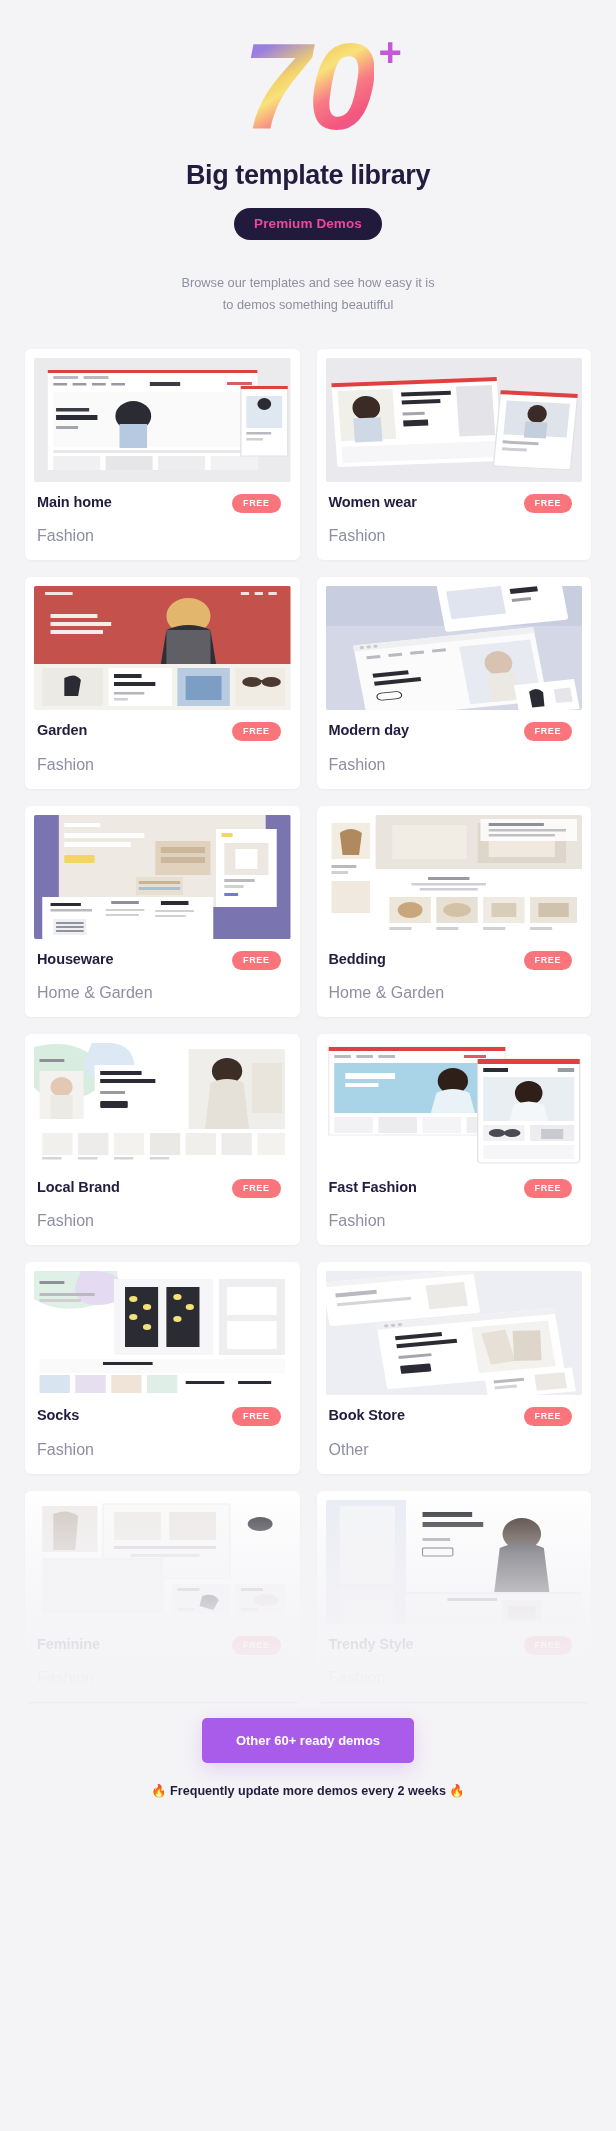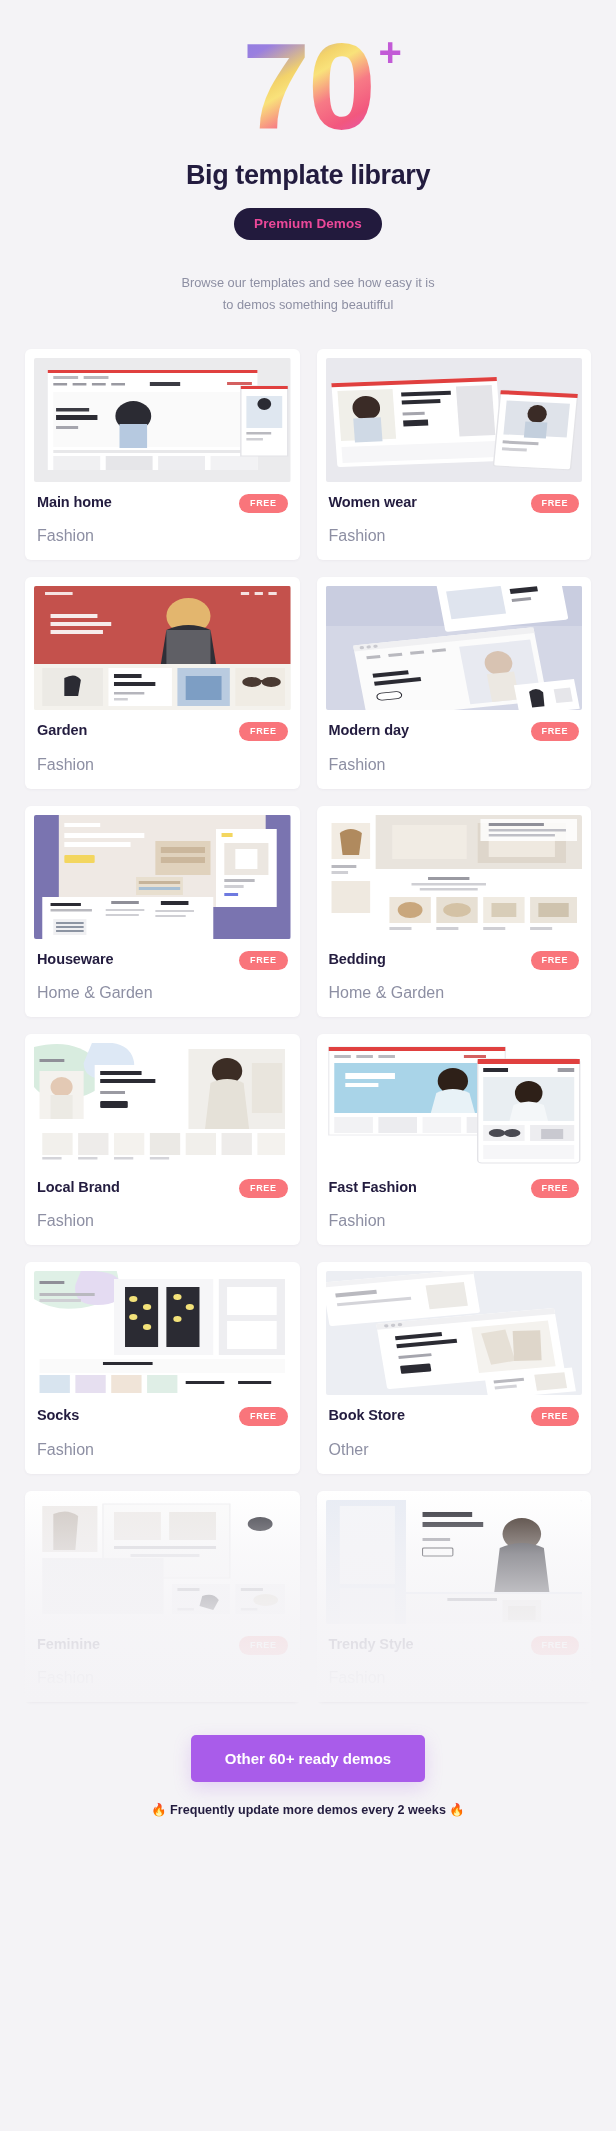--- a/index.html
+++ b/index.html
@@ -48,20 +48,21 @@
         #f3d36a 38%,
         #f9e27a 46%,
         #f77a86 62%,
         #f2577e 78%,
         #d95ad0 100%);
     -webkit-background-clip: text;
     background-clip: text;
     -webkit-text-fill-color: transparent;
     color: transparent;
     display: inline-block;
+    font-style: italic;
   }
 
   .big-plus {
     position: absolute;
     top: 6px;
     right: -28px;
     font-size: 40px;
     font-weight: 700;
     line-height: 1;
     color: #c25ad6;
@@ -140,21 +141,21 @@
 
   .card-cat {
     margin-top: 16px;
     font-size: 16px;
     color: #8d8fa3;
     font-weight: 400;
   }
 
   .free-badge {
     position: absolute;
-    right: 3px;
+    right: 10px;
     top: 12px;
     background: #f9757b;
     color: #ffffff;
     font-size: 9px;
     font-weight: 700;
     letter-spacing: 0.6px;
     padding: 5px 11px 5px 11px;
     border-radius: 12px;
     line-height: 1;
   }
@@ -178,29 +179,28 @@
   .footer {
     margin-top: 16px;
     text-align: center;
     padding-bottom: 30px;
   }
 
   .cta-button {
     display: inline-block;
     background: #a95cea;
     color: #ffffff;
-    font-size: 15px;
+    font-size: 13px;
     font-weight: 700;
     padding: 15px 34px;
     border-radius: 5px;
     border: none;
     cursor: pointer;
     font-family: "Liberation Sans", sans-serif;
     box-shadow: 0 6px 18px rgba(169, 92, 234, 0.22);
-    margin-top: 17px;
   }
 
   .footer-note {
     margin-top: 20px;
     font-size: 12.6px;
     font-weight: 700;
     color: #231c3f;
   }
 
   .footer-note .flame { color: #f2622a; }

